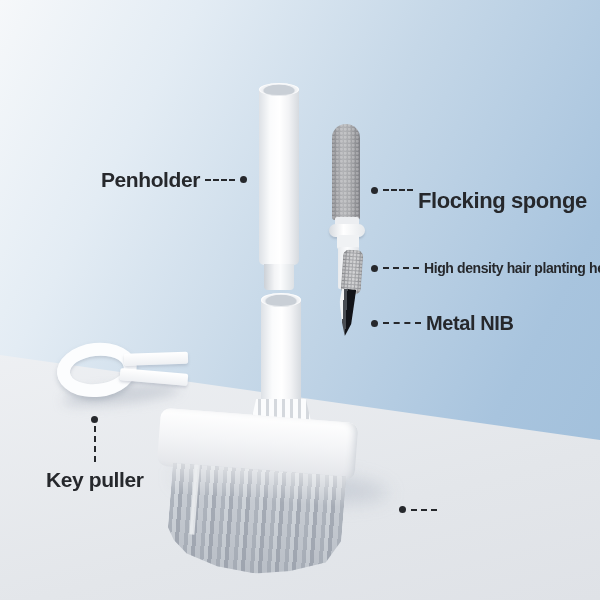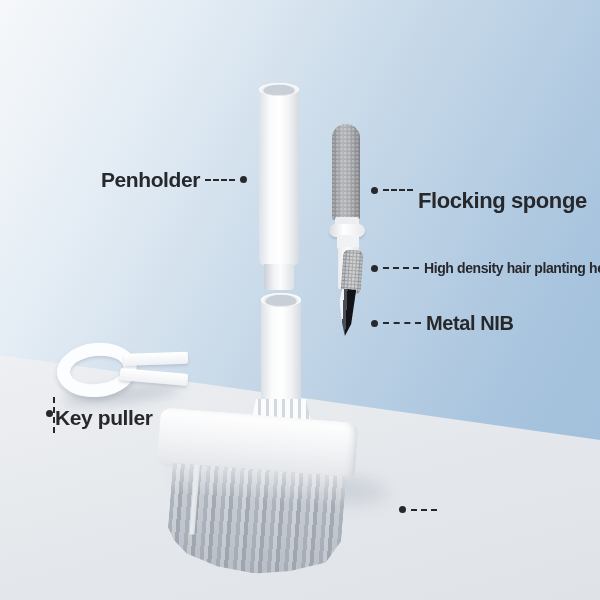--- a/index.html
+++ b/index.html
@@ -102,21 +102,21 @@
   .lbl-penholder{top:169px;right:353px;}
   .lbl-penholder .txt{font-size:21px;}
   .lbl-flocking{left:371px;top:168px;}
   .lbl-flocking .txt{font-size:22px;margin-top:22px;}
   .lbl-hair{left:371px;top:261px;}
   .lbl-hair .txt{font-size:14px;}
   .lbl-nib{left:371px;top:313px;}
   .lbl-nib .txt{font-size:20px;text-align:right;}
   .lbl-bristles{left:399px;top:506px;}
   .lbl-bristles .txt{font-size:22px;}
-  .lbl-puller{left:46px;top:394px;flex-direction:row;align-items:center;gap:0;}
+  .lbl-puller{left:46px;top:416px;flex-direction:column;align-items:center;gap:0;}
   .lbl-puller .vdashes{border-left:2px dashed var(--label-text,#26282c);width:0;height:36px;margin-top:3px;}
   .lbl-puller .txt{font-size:21px;margin-top:7px;}
   .w26{width:26px;} .w30{width:30px;} .w36{width:36px;} .w38{width:38px;}
 </style>
 </head>
 <body>
 
 <div class="stage">
 
   <div class="table"></div>

